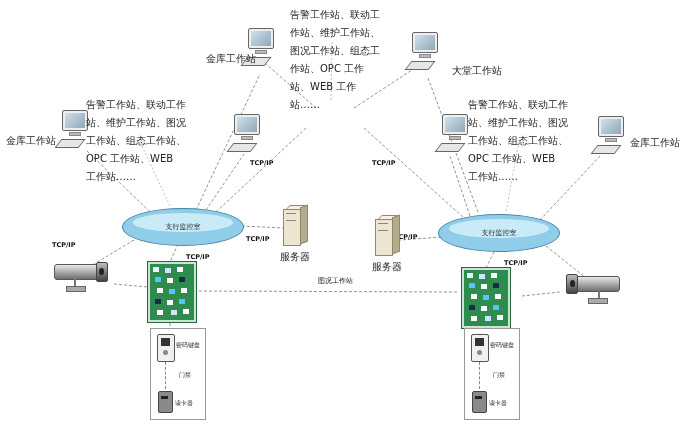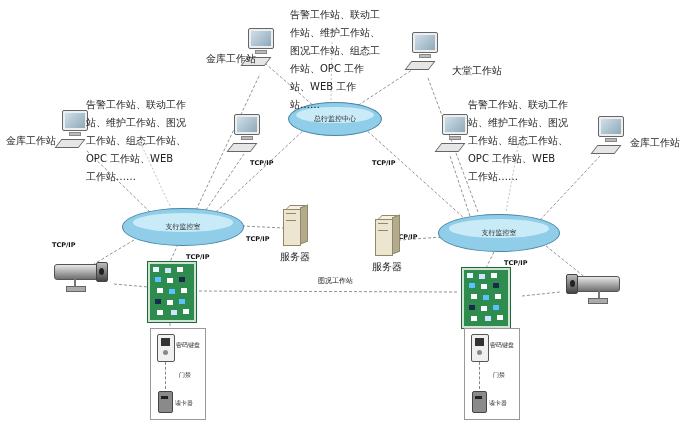--- a/index.html
+++ b/index.html
@@ -102,23 +102,20 @@
       <line x1="114" y1="284" x2="148" y2="287"></line>
       <line x1="522" y1="296" x2="560" y2="292"></line>
     </g>
     <g stroke="#999" stroke-width="0.6" fill="none" stroke-dasharray="2,2">
       <line x1="332" y1="42" x2="331" y2="100"></line>
       <line x1="142" y1="146" x2="170" y2="206"></line>
       <line x1="518" y1="146" x2="506" y2="212"></line>
     </g>
   </svg>
 
-  <div class="hub" style="left:288px;top:102px;width:92px;height:32px;">
-    <span>总行监控中心</span>
-  </div>
   <div class="hub" style="left:122px;top:208px;width:120px;height:36px;">
     <span>支行监控室</span>
   </div>
   <div class="hub" style="left:438px;top:214px;width:120px;height:36px;">
     <span>支行监控室</span>
   </div>
 
   <div class="pc" style="left:242px;top:28px;">
     <div class="mon">
         <div class="scr"></div>

